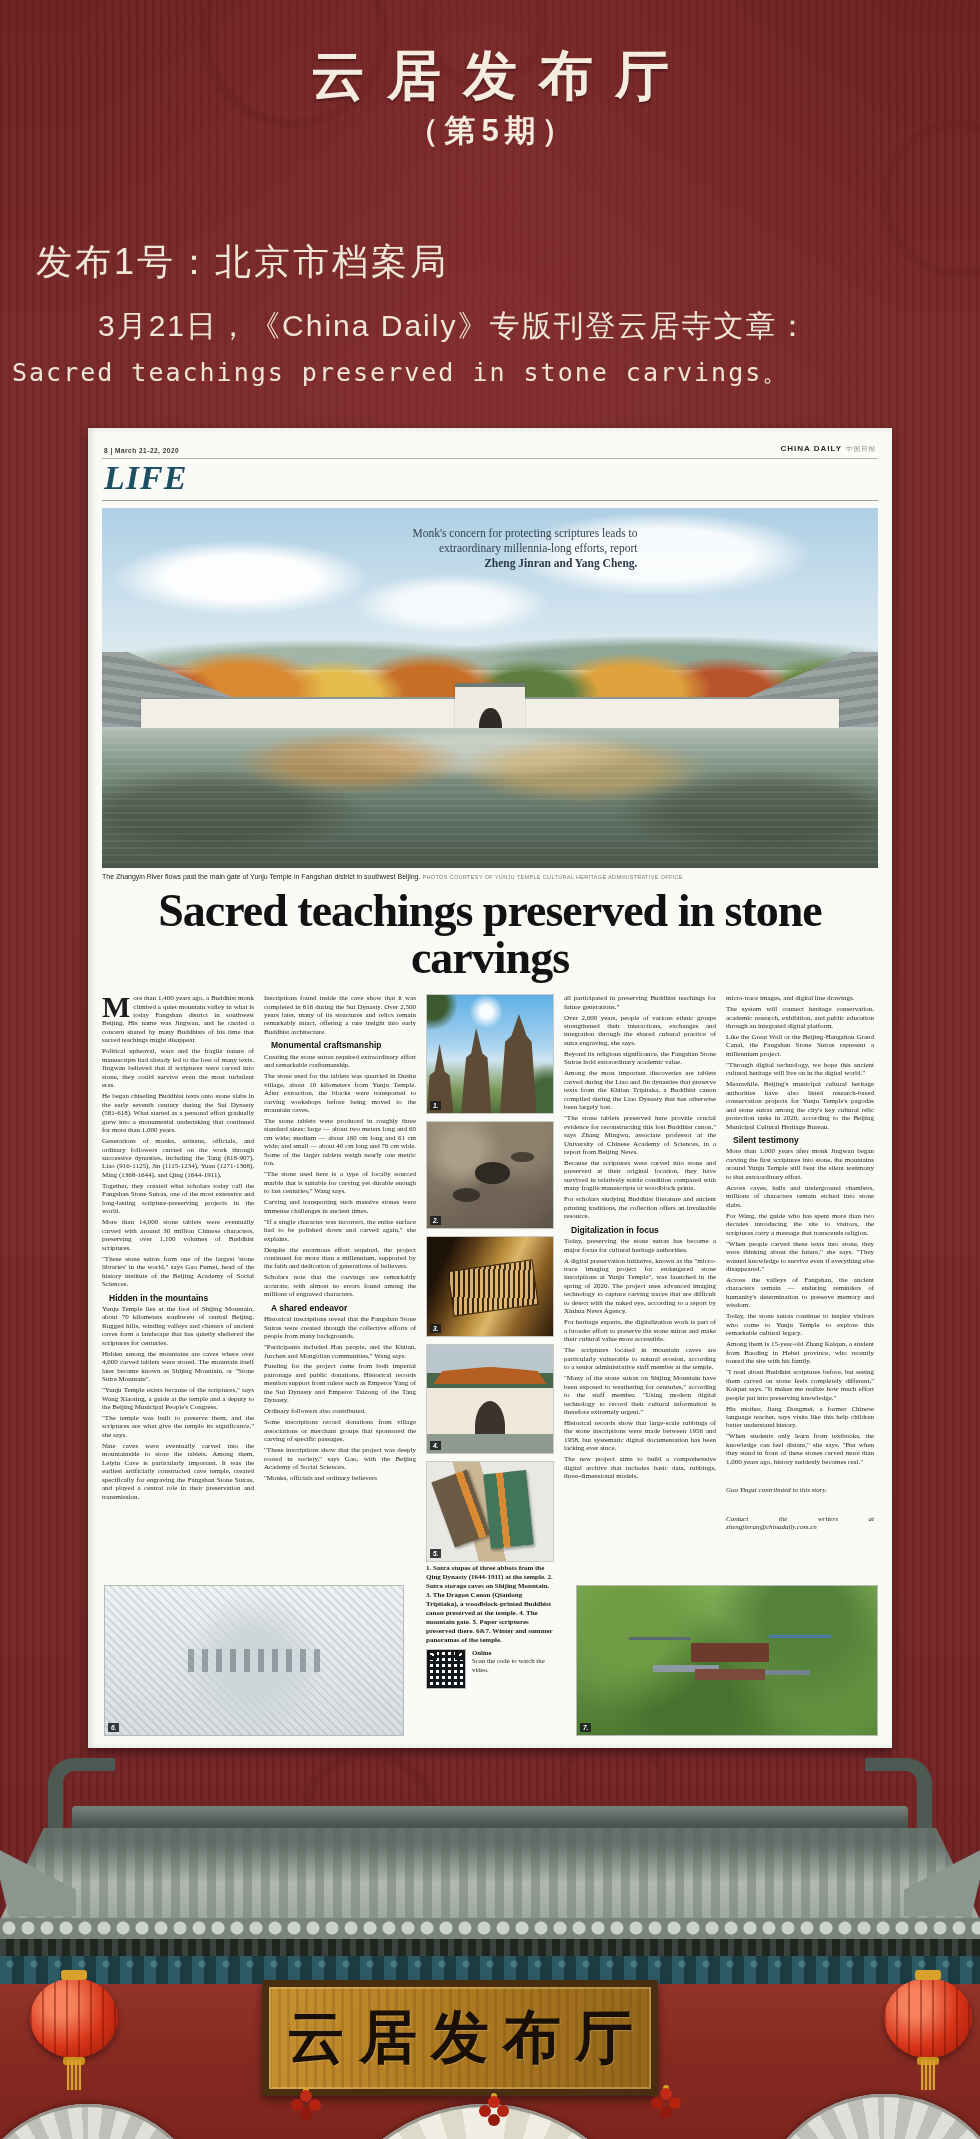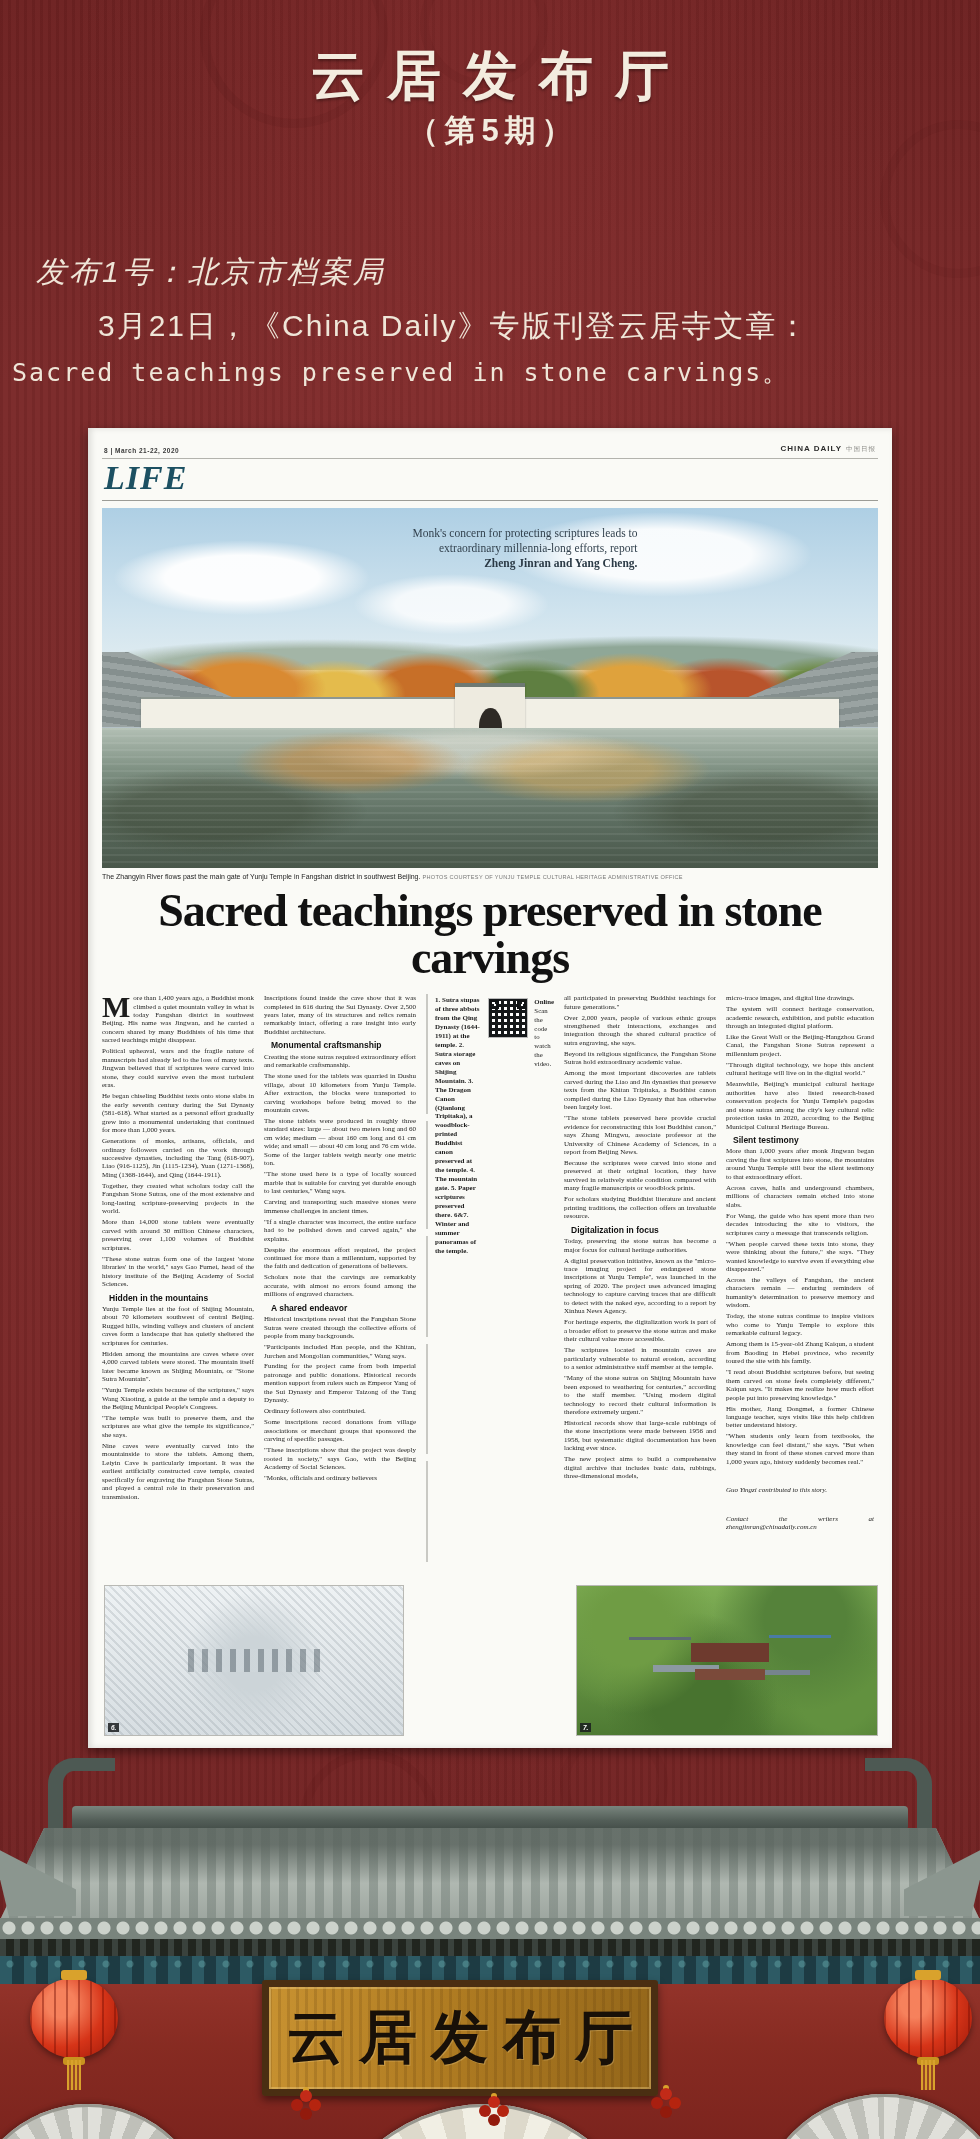--- a/index.html
+++ b/index.html
@@ -11,21 +11,21 @@
       repeating-linear-gradient(90deg, rgba(0,0,0,.05) 0 3px, rgba(255,255,255,.015) 3px 8px),
       linear-gradient(180deg,#6e2222 0%,#7b2a2a 18%,#7a2828 70%,#6c2020 100%);}
   .swirl{position:absolute;border:9px solid rgba(70,14,14,.5);border-radius:50%;opacity:.22;}
 
   
   .t-title{position:absolute;top:40px;left:0;width:100%;text-align:center;color:#f3ecdf;
     font-size:54px;font-weight:bold;letter-spacing:22px;text-indent:22px;
     text-shadow:0 2px 3px rgba(0,0,0,.35);}
   .t-issue{position:absolute;top:110px;left:0;width:100%;text-align:center;color:#f3ecdf;
     font-size:31px;font-weight:bold;letter-spacing:6px;text-indent:6px;}
-  .t-line1{position:absolute;top:252px;left:36px;color:#efe6d8;font-size:30px;letter-spacing:3px;font-style:italic;}
+  .t-line1{position:absolute;top:238px;left:36px;color:#efe6d8;font-size:36px;letter-spacing:3px;}
   .t-line2{position:absolute;top:306px;left:36px;right:10px;color:#efe6d8;font-size:30px;letter-spacing:2px;text-indent:62px;white-space:nowrap;}
   .t-line3{position:absolute;top:356px;left:12px;right:6px;color:#efe6d8;font-size:25px;
     font-family:"DejaVu Sans Mono",monospace;letter-spacing:2px;white-space:nowrap;}
 
   
   .paper{position:absolute;left:88px;top:428px;width:804px;height:1320px;box-sizing:border-box;
     background:#fafaf6;box-shadow:0 4px 10px rgba(0,0,0,.45), inset 3px 0 6px rgba(0,0,0,.12);
     padding:12px 14px 0;}
   .p-head{display:flex;justify-content:space-between;align-items:flex-end;
     padding:4px 2px 4px;border-bottom:1px solid #b3b3ad;}
@@ -93,21 +93,21 @@
   
   .p-body{margin-top:12px;position:relative;height:742px;display:flex;gap:10px;}
   .txtcol{flex:0 0 152px;height:588px;overflow:hidden;
     font-family:"Liberation Serif",serif;font-size:7px;line-height:1.21;text-align:justify;color:#1d1d1d;}
   .txtcol.c5{flex:0 0 148px;}
   .txtcol p.bp{margin:0 0 2.5px;}
   .txtcol p.ital{font-style:italic;margin-top:20px;color:#222;}
   .subhead{font-family:"Liberation Sans",sans-serif;font-weight:bold;font-size:8.5px;margin:4px 0 2px;color:#111;padding-left:7px;}
   .dropcap{float:left;font-size:30px;line-height:24px;font-weight:bold;padding:1px 3px 0 0;}
 
-  .stripcol{flex:0 0 128px;display:flex;flex-direction:row;gap:7px;}
+  .stripcol{flex:0 0 128px;display:flex;flex-direction:column;}
   .sphoto{position:relative;overflow:hidden;border:1px solid #c9c9c4;box-sizing:border-box;}
   .pbadge{position:absolute;left:3px;bottom:3px;background:rgba(25,28,30,.85);color:#fff;
     font:italic bold 6.5px "Liberation Sans",sans-serif;padding:1px 3px;z-index:3;}
   .ph1{height:120px;background:linear-gradient(180deg,#5fb0e6 0%,#a7d2ee 42%,#cfe5f2 55%,#7e9a5c 80%,#50703a 100%);}
   .ph1::before{content:"";position:absolute;inset:0;
     background:
       radial-gradient(circle at 47% 14%, rgba(255,255,255,.95) 0 5%, transparent 14%),
       radial-gradient(circle at 4% 8%, #3c5a2e 0 9%, transparent 16%),
       radial-gradient(circle at 97% 88%, #45653a 0 12%, transparent 22%);}
   .ph1::after{content:"";position:absolute;left:0;right:0;bottom:0;top:16%;background:#5d4b36;

